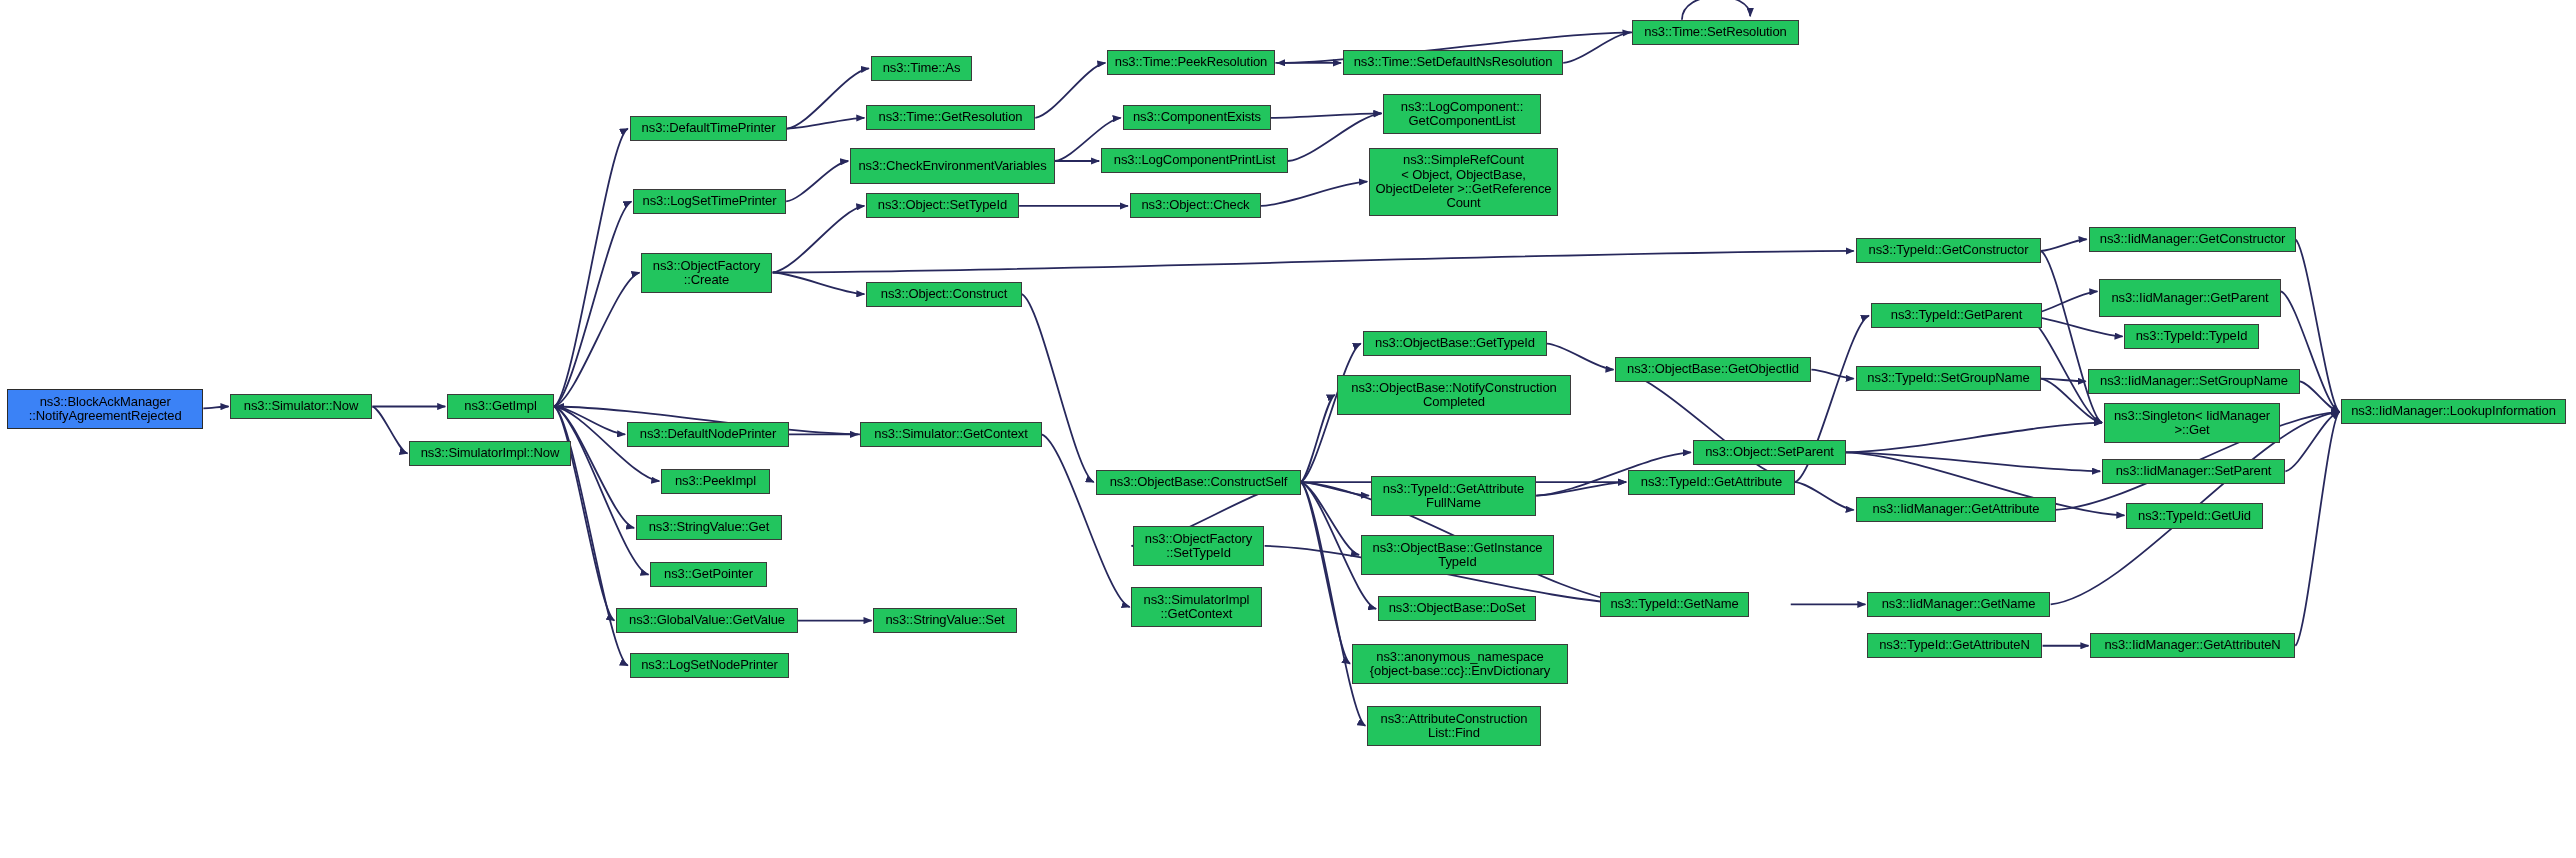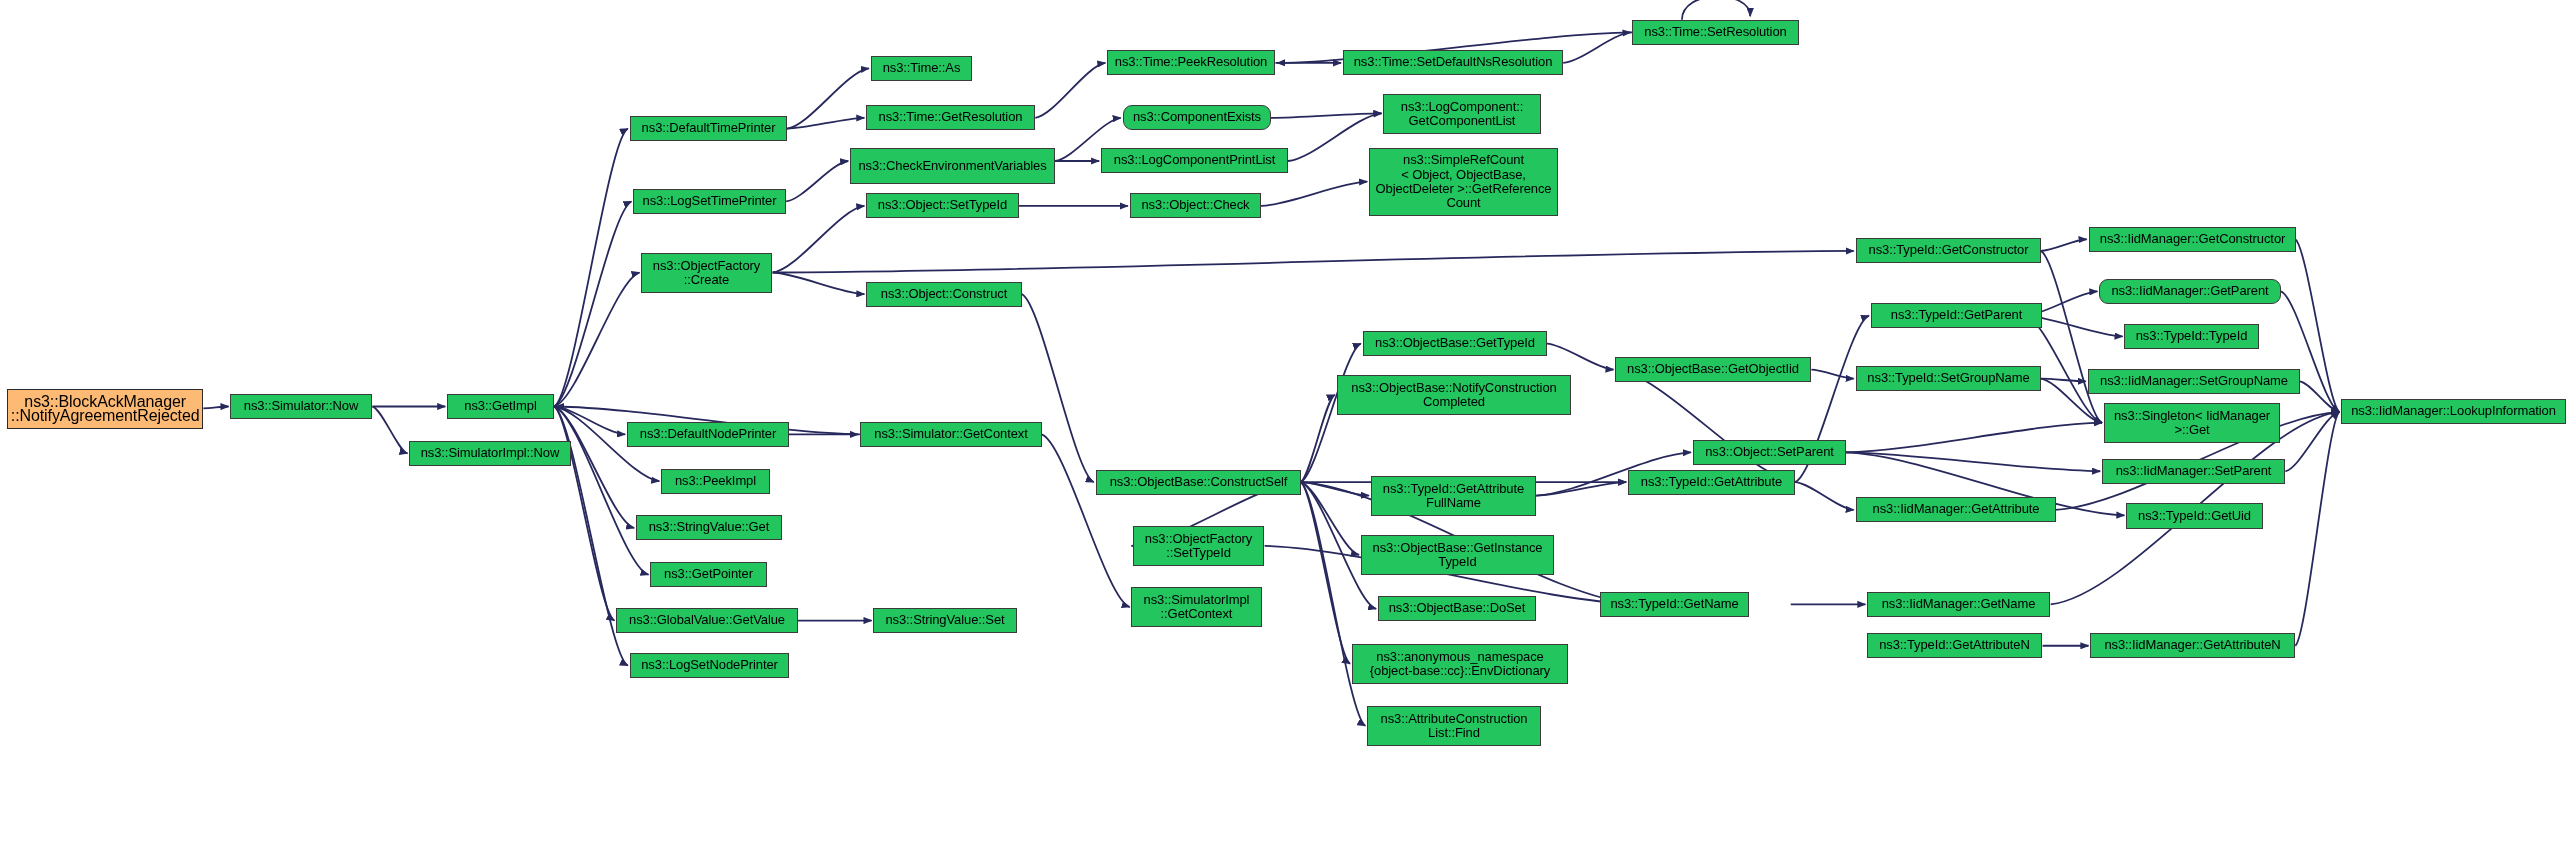--- a/index.html
+++ b/index.html
@@ -21,23 +21,23 @@
     display:flex;
     align-items:center;
     justify-content:center;
     text-align:center;
     font-size:13px;
     line-height:14.4px;
     white-space:pre;
     letter-spacing:-0.1px;
   }
   .node.root{
-    background:#fdba74;
+    background:#3b82f6;
     border:0.9px solid #2b2b2b;
-    font-size:16px;
+    font-size:13px;
   }
 </style>
 </head>
 <body>
 
 <div id="canvas">
   <svg id="edges" viewBox="0 0 2864 954" xmlns="http://www.w3.org/2000/svg">
     <defs>
       <marker id="ah" markerWidth="10" markerHeight="8" refX="9" refY="4" orient="auto" markerUnits="userSpaceOnUse">
         <path d="M0,0 L10,4 L0,8 z" fill="#27285c"></path>
@@ -126,21 +126,21 @@
       <div class="node" style="left: 630px; top: 116px; width: 157px; height: 25px;">ns3::DefaultTimePrinter</div>
       <div class="node" style="left: 633px; top: 189px; width: 153px; height: 25px;">ns3::LogSetTimePrinter</div>
       <div class="node" style="left: 641px; top: 253px; width: 131px; height: 40px;">ns3::ObjectFactory
 ::Create</div>
       <div class="node" style="left: 871px; top: 56px; width: 101px; height: 25px;">ns3::Time::As</div>
       <div class="node" style="left: 866px; top: 105px; width: 169px; height: 25px;">ns3::Time::GetResolution</div>
       <div class="node" style="left: 850px; top: 148px; width: 205px; height: 36px;">ns3::CheckEnvironmentVariables</div>
       <div class="node" style="left: 866px; top: 193px; width: 153px; height: 25px;">ns3::Object::SetTypeId</div>
       <div class="node" style="left: 866px; top: 282px; width: 156px; height: 25px;">ns3::Object::Construct</div>
       <div class="node" style="left: 1107px; top: 50px; width: 168px; height: 25px;">ns3::Time::PeekResolution</div>
-      <div class="node" style="left: 1123px; top: 105px; width: 148px; height: 25px; border-radius: 9px;">ns3::ComponentExists</div>
+      <div class="node" style="left: 1123px; top: 105px; width: 148px; height: 25px;">ns3::ComponentExists</div>
       <div class="node" style="left: 1101px; top: 148px; width: 187px; height: 25px;">ns3::LogComponentPrintList</div>
       <div class="node" style="left: 1130px; top: 193px; width: 131px; height: 25px;">ns3::Object::Check</div>
       <div class="node" style="left: 1343px; top: 50px; width: 220px; height: 25px;">ns3::Time::SetDefaultNsResolution</div>
       <div class="node" style="left: 1632px; top: 20px; width: 167px; height: 25px;">ns3::Time::SetResolution</div>
       <div class="node" style="left: 1383px; top: 94px; width: 158px; height: 40px;">ns3::LogComponent::
 GetComponentList</div>
       <div class="node" style="left: 1369px; top: 148px; width: 189px; height: 68px;">ns3::SimpleRefCount
 &lt; Object, ObjectBase,
 ObjectDeleter &gt;::GetReference
 Count</div>
@@ -173,21 +173,21 @@
       <div class="node" style="left: 1628px; top: 470px; width: 167px; height: 25px;">ns3::TypeId::GetAttribute</div>
       <div class="node" style="left: 1562px; top: 592px; width: 149px; height: 25px; margin-left: 38px;">ns3::TypeId::GetName</div>
       <div class="node" style="left: 1693px; top: 440px; width: 153px; height: 25px;">ns3::Object::SetParent</div>
       <div class="node" style="left: 1856px; top: 497px; width: 200px; height: 25px;">ns3::IidManager::GetAttribute</div>
       <div class="node" style="left: 1867px; top: 633px; width: 175px; height: 25px;">ns3::TypeId::GetAttributeN</div>
       <div class="node" style="left: 1856px; top: 238px; width: 185px; height: 25px;">ns3::TypeId::GetConstructor</div>
       <div class="node" style="left: 1871px; top: 303px; width: 171px; height: 25px;">ns3::TypeId::GetParent</div>
       <div class="node" style="left: 1856px; top: 366px; width: 185px; height: 25px;">ns3::TypeId::SetGroupName</div>
       <div class="node" style="left: 1867px; top: 592px; width: 183px; height: 25px;">ns3::IidManager::GetName</div>
       <div class="node" style="left: 2089px; top: 227px; width: 207px; height: 25px;">ns3::IidManager::GetConstructor</div>
-      <div class="node" style="left: 2099px; top: 279px; width: 182px; height: 25px; border-radius: 9px;">ns3::IidManager::GetParent</div>
+      <div class="node" style="left: 2099px; top: 279px; width: 182px; height: 38px;">ns3::IidManager::GetParent</div>
       <div class="node" style="left: 2124px; top: 324px; width: 135px; height: 25px;">ns3::TypeId::TypeId</div>
       <div class="node" style="left: 2088px; top: 369px; width: 212px; height: 25px;">ns3::IidManager::SetGroupName</div>
       <div class="node" style="left: 2104px; top: 403px; width: 176px; height: 40px;">ns3::Singleton&lt; IidManager
 &gt;::Get</div>
       <div class="node" style="left: 2102px; top: 459px; width: 183px; height: 25px;">ns3::IidManager::SetParent</div>
       <div class="node" style="left: 2126px; top: 503px; width: 137px; height: 26px;">ns3::TypeId::GetUid</div>
       <div class="node" style="left: 2090px; top: 633px; width: 205px; height: 25px;">ns3::IidManager::GetAttributeN</div>
       <div class="node" style="left: 2341px; top: 399px; width: 225px; height: 25px;">ns3::IidManager::LookupInformation</div>
     </div>
 </div>

